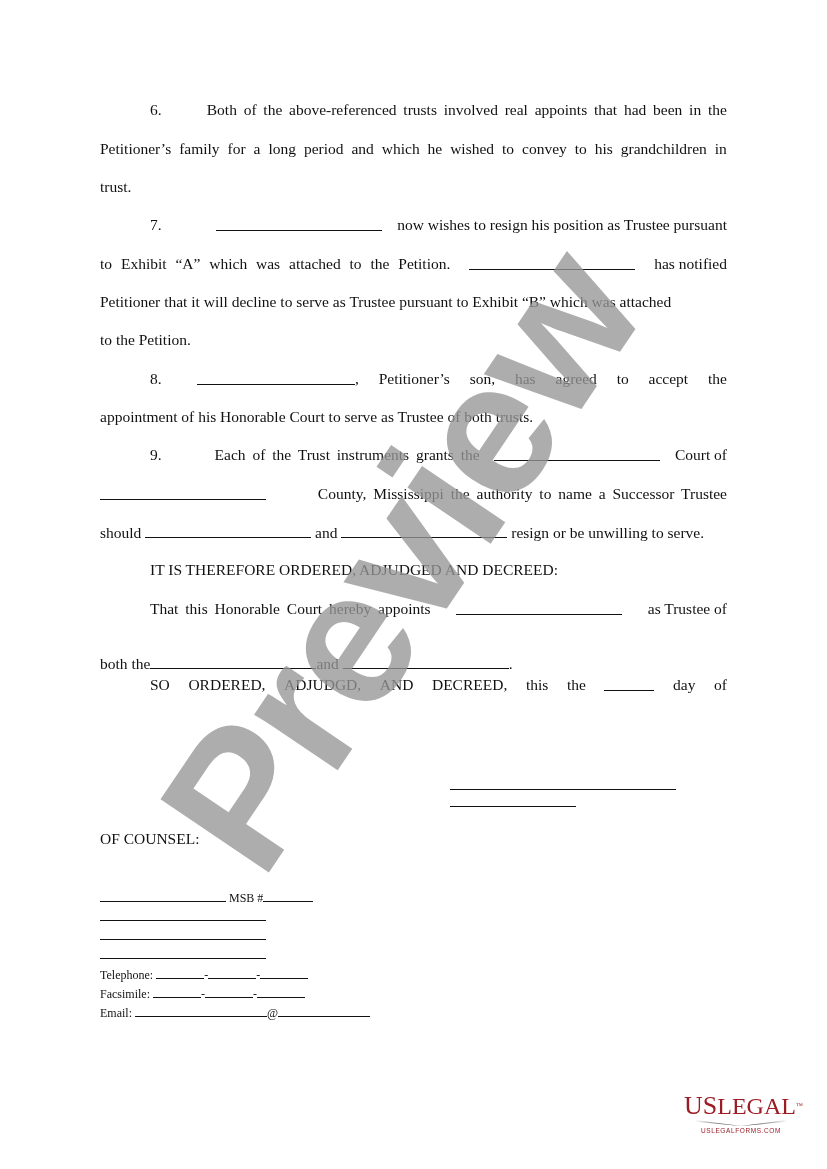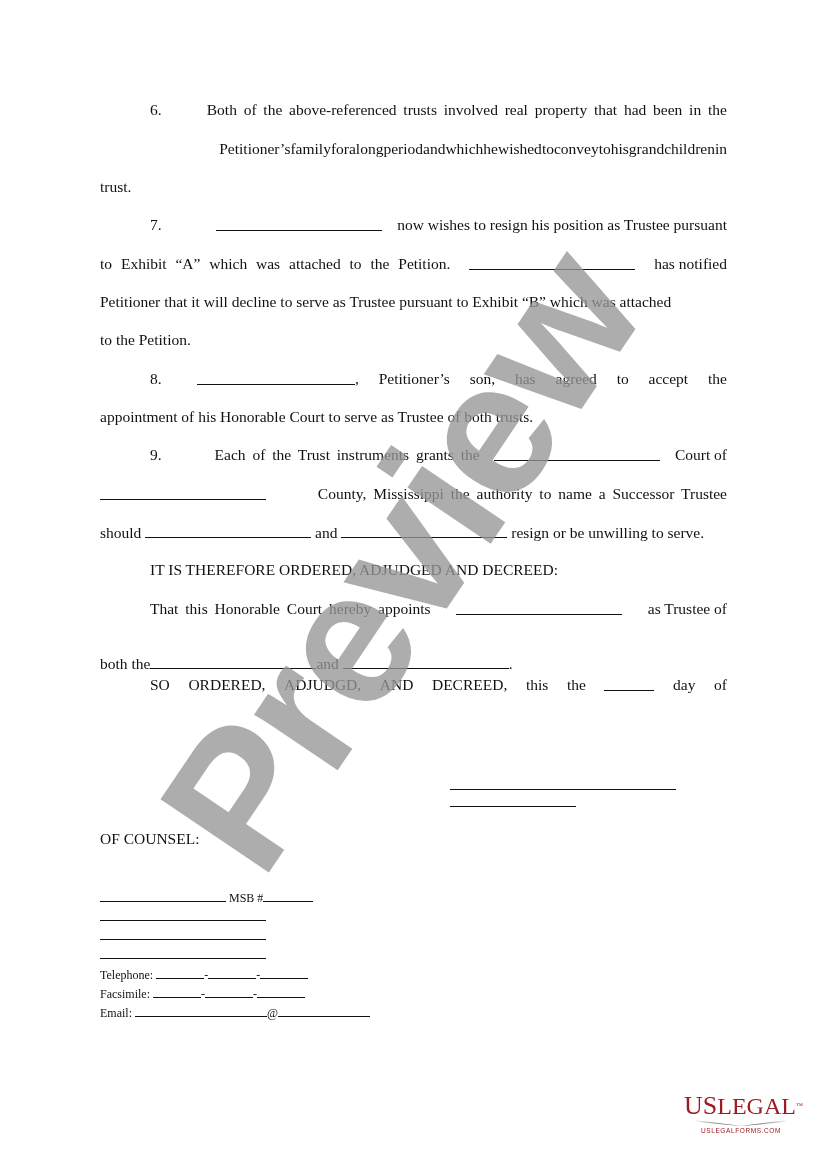--- a/index.html
+++ b/index.html
@@ -33,28 +33,28 @@
     <span style="display:flex;gap:0;">
       <span class="num">6.</span>
     </span>
     <span>Both</span>
     <span>of</span>
     <span>the</span>
     <span>above-referenced</span>
     <span>trusts</span>
     <span>involved</span>
     <span>real</span>
-    <span>property</span>
+    <span>appoints</span>
     <span>that</span>
     <span>had</span>
     <span>been</span>
     <span>in</span>
     <span>the</span>
   </div>
-  <div class="line just" style="top:139px;justify-content:flex-end;">
+  <div class="line just" style="top:139px;">
     <span>Petitioner’s</span>
     <span>family</span>
     <span>for</span>
     <span>a</span>
     <span>long</span>
     <span>period</span>
     <span>and</span>
     <span>which</span>
     <span>he</span>
     <span>wished</span>

